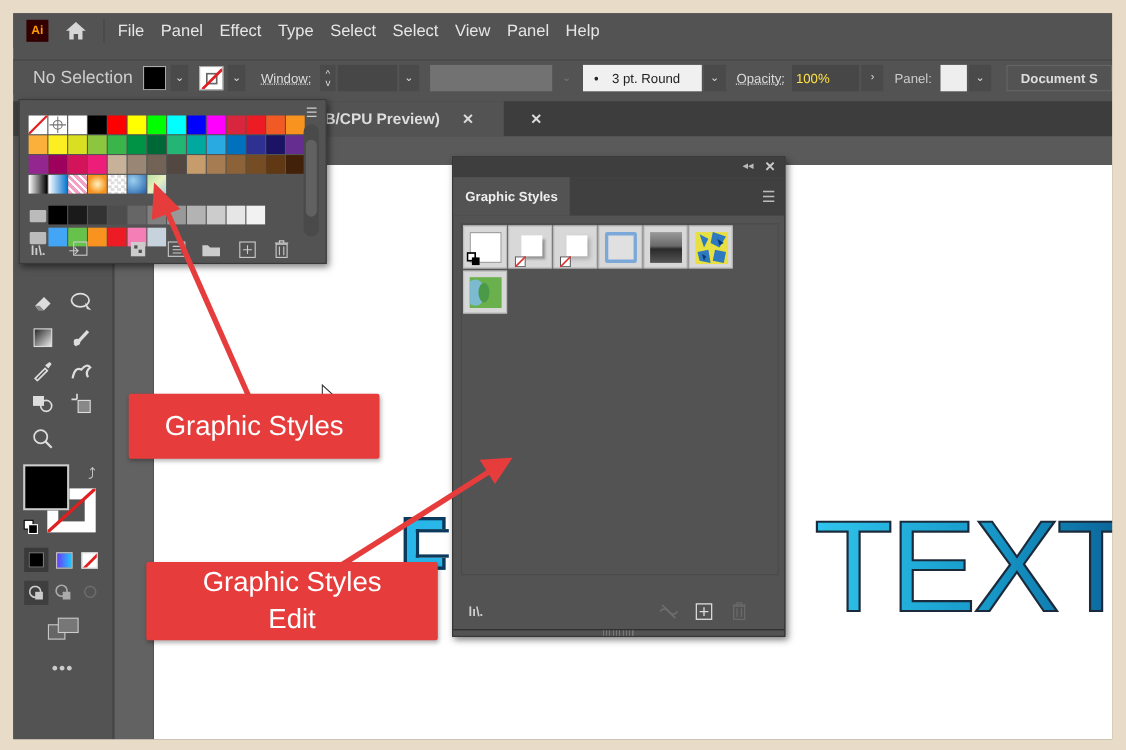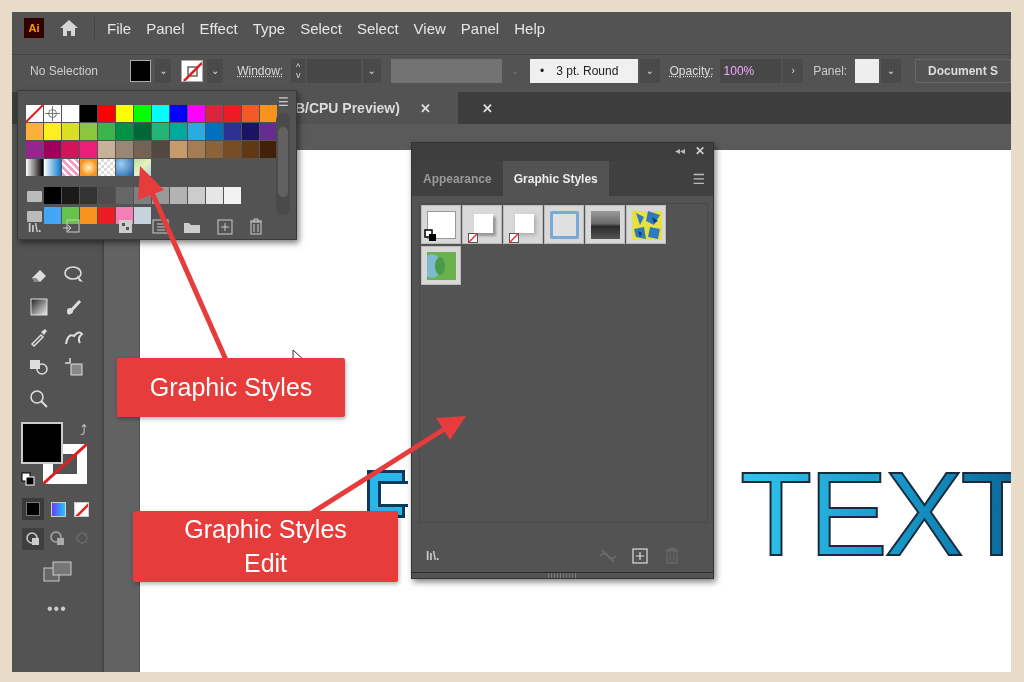--- a/index.html
+++ b/index.html
@@ -8,21 +8,21 @@
 
   
   #menubar { position: absolute; left: 0; top: 0; width: 999px; height: 32px; background: #535353; display: flex; align-items: center; }
   #ai-logo { width: 20px; height: 20px; margin-left: 12px; background: #330000; color: #ff9a00; font-size: 11px; font-weight: bold; display: flex; align-items: center; justify-content: center; border-radius: 0; }
   #home-icon { margin-left: 14px; width: 22px; height: 20px; display: flex; align-items: center; justify-content: center; }
   .menu-sep { width: 1px; height: 22px; background: #444; margin: 0 12px 0 14px; }
   .menu-item { color: #e6e6e6; font-size: 15px; margin-right: 15px; cursor: default; }
 
   
   #controlbar { position: absolute; left: 0; top: 42px; width: 999px; height: 32px; background: #535353; border-top: 1px solid #444; display: flex; align-items: center; font-size: 12px; color: #ddd; }
-  #no-selection { margin-left: 18px; width: 100px; color: #cfcfcf; font-size: 12px; }
+  #no-selection { margin-left: 18px; width: 100px; color: #cfcfcf; font-size: 16px; }
   .swatch-box { width: 22px; height: 22px; border: 1px solid #aaa; }
   .dd { width: 16px; height: 24px; background: #4a4a4a; display: flex; align-items: center; justify-content: center; color: #ddd; font-size: 10px; }
   .ctrl-label { text-decoration: underline dotted; color: #ddd; font-size: 12px; }
   .field-dark { background: #474747; height: 24px; }
   .field-light { background: #f0f0f0; color: #222; height: 24px; display: flex; align-items: center; font-size: 12px; }
 
   
   #tabbar { position: absolute; left: 0; top: 80px; width: 999px; height: 32px; background: #3d3d3d; }
   .doc-tab { position: absolute; top: 0; height: 32px; display: flex; align-items: center; font-size: 14px; font-weight: bold; }
   .tab-close { margin-left: 20px; font-size: 13px; color: #ddd; }
@@ -92,21 +92,21 @@
     <div class="field-dark" style="width:54px;margin-left:2px;"></div>
     <div class="dd" style="margin-left:2px;width:18px;">⌄</div>
     <div style="width:112px;height:24px;background:#727272;margin-left:10px;"></div>
     <div class="dd" style="margin-left:2px;width:22px;background:#535353;color:#777;">⌄</div>
     <div class="field-light" style="width:108px;margin-left:4px;padding-left:10px;">
       <span style="margin-right:12px;">•</span>
       <span>3 pt. Round</span>
     </div>
     <div class="dd" style="margin-left:2px;width:20px;">⌄</div>
     <span class="ctrl-label" style="margin-left:10px;">Opacity:</span>
-    <div class="field-dark" style="width:62px;margin-left:6px;display:flex;align-items:center;padding-left:4px;color:#f0abfc;">
+    <div class="field-dark" style="width:62px;margin-left:6px;display:flex;align-items:center;padding-left:4px;color:#fde047;">
       <span>100%</span>
     </div>
     <div class="dd" style="margin-left:2px;width:20px;">›</div>
     <span style="margin-left:10px;color:#ccc;">Panel:</span>
     <div style="width:24px;height:24px;background:#eee;margin-left:8px;"></div>
     <div class="dd" style="margin-left:2px;width:20px;">⌄</div>
     <div style="margin-left:14px;height:24px;border:1px solid #666;padding:0 12px;display:flex;align-items:center;font-weight:bold;color:#ddd;white-space:nowrap;">
       <span>Document S</span>
     </div>
   </div>
@@ -374,21 +374,20 @@
         </svg>
     </div>
   </div>
 
   <div id="gs-panel">
     <div id="gs-titlebar">
       <span style="position:absolute;right:28px;top:2px;color:#bbb;font-size:10px;">◂◂</span>
       <span style="position:absolute;right:8px;top:1px;color:#ccc;font-size:12px;font-weight:bold;">✕</span>
     </div>
     <div id="gs-tabs">
-      <div class="gs-tab" style="color:#9a9a9a;">Appearance</div>
       <div class="gs-tab" style="color:#eee;background:#535353;">Graphic Styles</div>
       <span style="position:absolute;right:8px;top:10px;color:#bbb;font-size:14px;">☰</span>
     </div>
     <div style="position:absolute;left:7px;top:60px;width:289px;height:320px;border:1px solid #4a4a4a;">
 
       <div class="gs-thumb" style="left:1px;top:1px;">
         <div style="position:absolute;left:5px;top:5px;width:29px;height:28px;background:#fff;border:1px solid #999;"></div>
         <svg width="14" height="14" style="position:absolute;left:2px;top:23px;">
             <rect x="1" y="1" width="7" height="7" fill="#fff" stroke="#000" stroke-width="1.5"></rect>
             <rect x="5" y="5" width="7" height="7" fill="#000"></rect>

